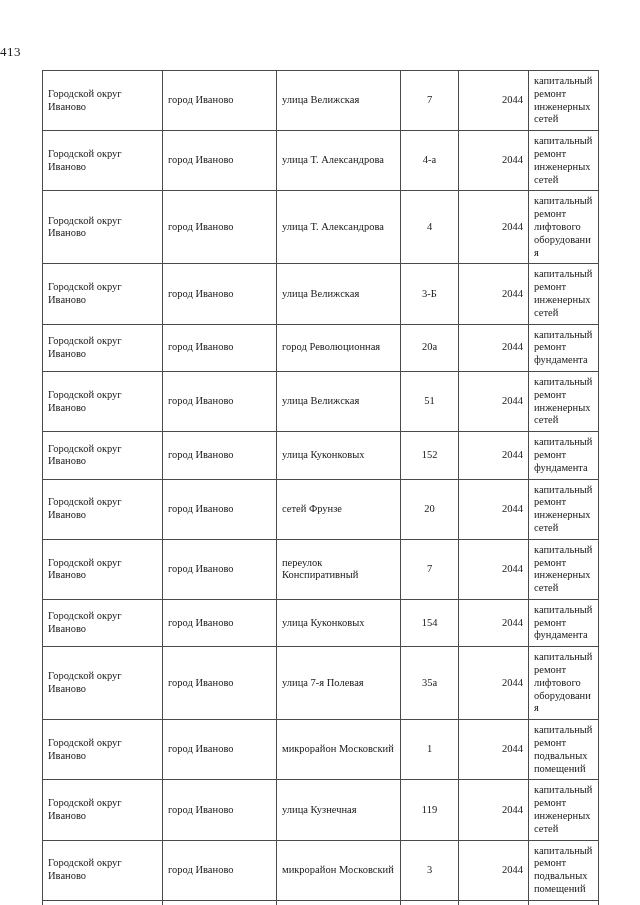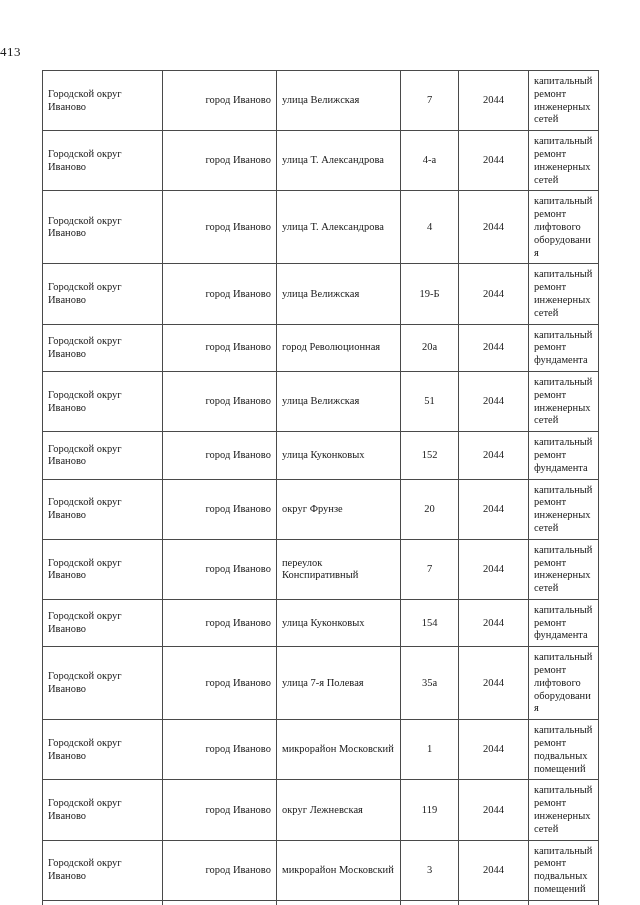--- a/index.html
+++ b/index.html
@@ -35,24 +35,24 @@
     font-size: 10.5px;
     line-height: 1.22;
   }
   table.doc-table td {
     border: 1px solid #4a4a4a;
     padding: 4px 5px;
     vertical-align: middle;
     word-wrap: break-word;
   }
   td.col-district { width: 120px; }
-  td.col-city     { width: 114px; text-align: right; }
+  td.col-city     { width: 114px; }
   td.col-street   { width: 124px; }
   td.col-house    { width: 58px;  text-align: center; }
-  td.col-year     { width: 70px;  text-align: center; }
+  td.col-year     { width: 70px;  text-align: right; }
   td.col-work     { width: 70px;  }
 </style>
 </head>
 <body>
 
 <div class="page">
   <div class="page-number">413</div>
 
   <table class="doc-table">
     <tbody>
@@ -77,21 +77,21 @@
           <td class="col-city">город Иваново</td>
           <td class="col-street">улица Т. Александрова</td>
           <td class="col-house">4</td>
           <td class="col-year">2044</td>
           <td class="col-work">капитальный ремонт лифтового оборудования</td>
         </tr>
         <tr>
           <td class="col-district">Городской округ Иваново</td>
           <td class="col-city">город Иваново</td>
           <td class="col-street">улица Велижская</td>
-          <td class="col-house">19-Б</td>
+          <td class="col-house">3-Б</td>
           <td class="col-year">2044</td>
           <td class="col-work">капитальный ремонт инженерных сетей</td>
         </tr>
         <tr>
           <td class="col-district">Городской округ Иваново</td>
           <td class="col-city">город Иваново</td>
           <td class="col-street">город Революционная</td>
           <td class="col-house">20а</td>
           <td class="col-year">2044</td>
           <td class="col-work">капитальный ремонт фундамента</td>
@@ -108,21 +108,21 @@
           <td class="col-district">Городской округ Иваново</td>
           <td class="col-city">город Иваново</td>
           <td class="col-street">улица Куконковых</td>
           <td class="col-house">152</td>
           <td class="col-year">2044</td>
           <td class="col-work">капитальный ремонт фундамента</td>
         </tr>
         <tr>
           <td class="col-district">Городской округ Иваново</td>
           <td class="col-city">город Иваново</td>
-          <td class="col-street">округ Фрунзе</td>
+          <td class="col-street">сетей Фрунзе</td>
           <td class="col-house">20</td>
           <td class="col-year">2044</td>
           <td class="col-work">капитальный ремонт инженерных сетей</td>
         </tr>
         <tr>
           <td class="col-district">Городской округ Иваново</td>
           <td class="col-city">город Иваново</td>
           <td class="col-street">переулок Конспиративный</td>
           <td class="col-house">7</td>
           <td class="col-year">2044</td>
@@ -148,21 +148,21 @@
           <td class="col-district">Городской округ Иваново</td>
           <td class="col-city">город Иваново</td>
           <td class="col-street">микрорайон Московский</td>
           <td class="col-house">1</td>
           <td class="col-year">2044</td>
           <td class="col-work">капитальный ремонт подвальных помещений</td>
         </tr>
         <tr>
           <td class="col-district">Городской округ Иваново</td>
           <td class="col-city">город Иваново</td>
-          <td class="col-street">округ Лежневская</td>
+          <td class="col-street">улица Кузнечная</td>
           <td class="col-house">119</td>
           <td class="col-year">2044</td>
           <td class="col-work">капитальный ремонт инженерных сетей</td>
         </tr>
         <tr>
           <td class="col-district">Городской округ Иваново</td>
           <td class="col-city">город Иваново</td>
           <td class="col-street">микрорайон Московский</td>
           <td class="col-house">3</td>
           <td class="col-year">2044</td>

